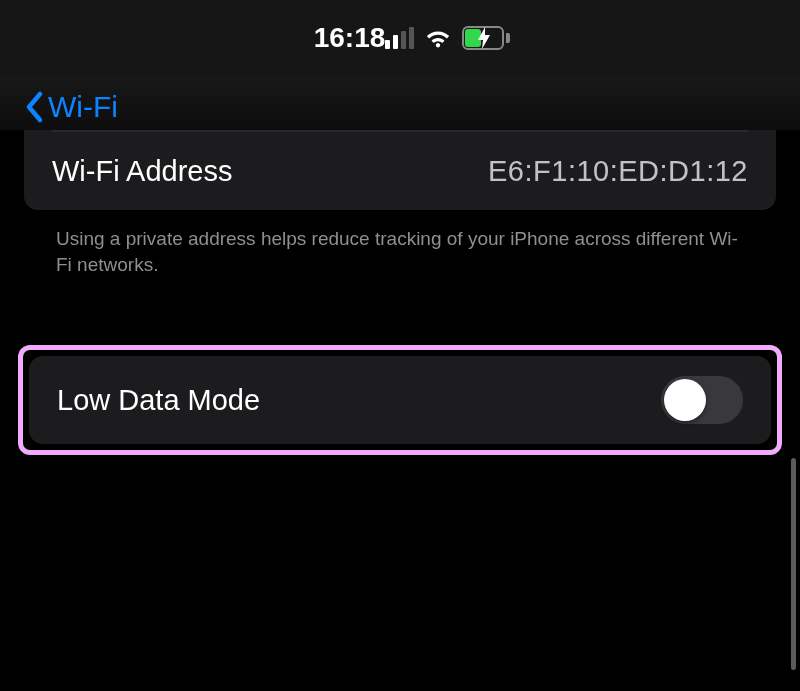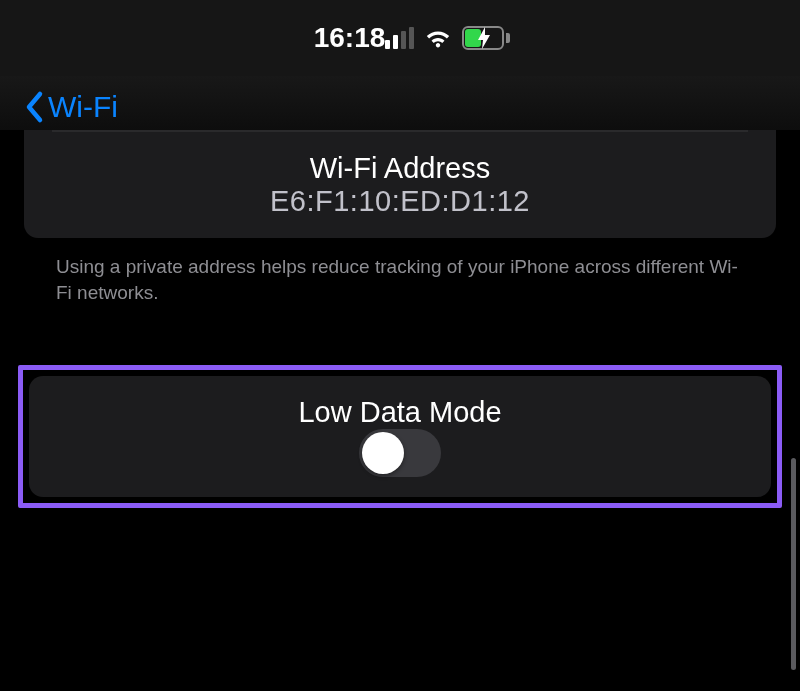--- a/index.html
+++ b/index.html
@@ -93,42 +93,41 @@
       border-radius: 14px;
       overflow: hidden;
     }
     .cell-group.top-cut { border-top-left-radius: 0; border-top-right-radius: 0; }
     .cell {
       display: flex;
       align-items: center;
       justify-content: space-between;
       padding: 20px 28px;
       min-height: 78px;
-      flex-direction: column;
     }
     .cell-label { font-size: 29px; color: #fff; }
     .cell-value { font-size: 29px; color: #ebebf5; opacity: 0.8; letter-spacing: 0.5px; }
     .cell-first-line {
       height: 2px; background: #2a2a2c; margin: 0 28px 0 28px;
     }
 
     .footer-text {
       color: #8e8e93;
       font-size: 19px;
       line-height: 1.35;
       padding: 16px 32px 0 32px;
     }
     .gap { height: 56px; }
     .gap2 { height: 24px; }
 
     .highlight-wrap {
-      border: 5px solid #8b5cf6;
-      border-radius: 2px;
+      border: 5px solid #f0abfc;
+      border-radius: 12px;
       padding: 6px;
-      margin: 4px -6px;
+      margin: 12px -6px;
     }
     .switch {
       width: 82px; height: 48px; border-radius: 24px;
       background: #39393d; position: relative; flex-shrink: 0;
     }
     .switch .knob {
       position: absolute; left: 3px; top: 3px; width: 42px; height: 42px;
       border-radius: 50%; background: #fff;
       box-shadow: 0 2px 4px rgba(0,0,0,0.4);
     }

